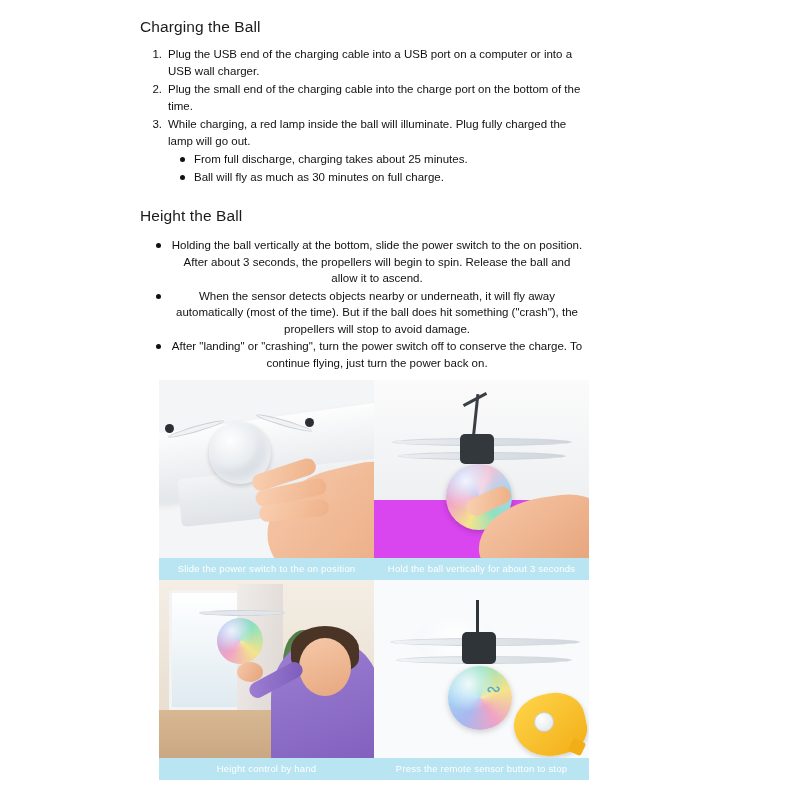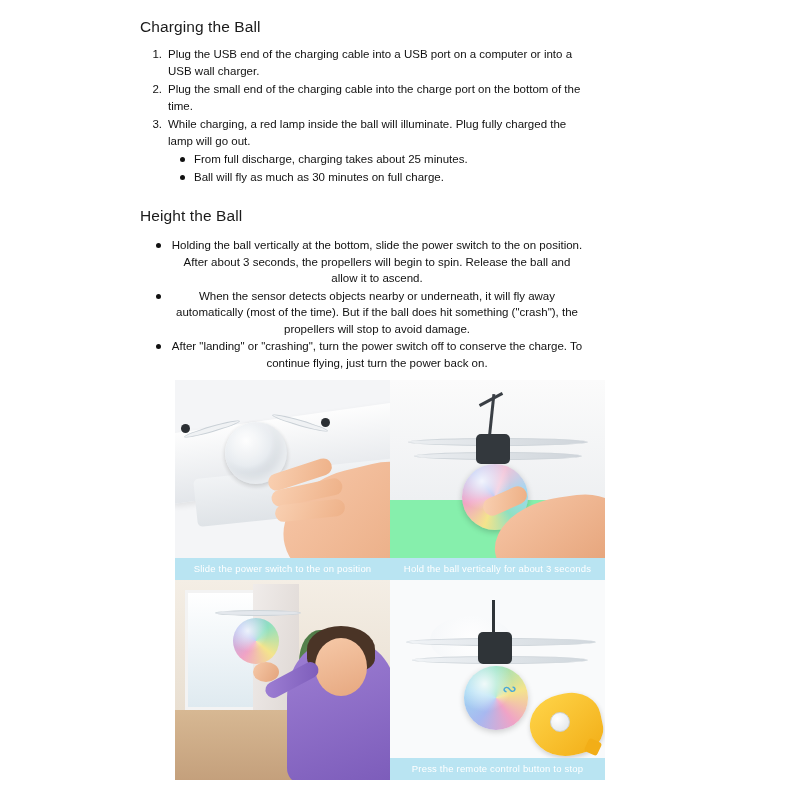--- a/index.html
+++ b/index.html
@@ -70,21 +70,21 @@
   }
   ul.bullets.sub { padding-left: 52px; margin-top: 1px; }
   ul.bullets.sub > li::before { left: -12px; }
 
   .flying-list { margin-top: 6px; }
   .flying-list > li { margin-bottom: 3px; text-align: center; }
 
   
   .grid {
     position: absolute;
-    left: 175px;
+    left: 159px;
     top: 380px;
     width: 430px;
     height: 400px;
     display: grid;
     grid-template-columns: 1fr 1fr;
     grid-template-rows: 1fr 1fr;
     background: #fff;
   }
   .cell {
     position: relative;
@@ -157,21 +157,21 @@
   .c1 .finger {
     position: absolute;
     background: linear-gradient(120deg, #f9d0b2, #eeb188);
     border-radius: 12px;
   }
   .c1 .f1 { left: 92px; top: 86px; width: 66px; height: 17px; transform: rotate(-18deg); }
   .c1 .f2 { left: 96px; top: 104px; width: 72px; height: 17px; transform: rotate(-12deg); }
   .c1 .f3 { left: 100px; top: 122px; width: 70px; height: 17px; transform: rotate(-6deg); }
 
   
-  .c2 { background: #86efac; }
+  .c2 { background: #d946ef; }
   .c2 .wall {
     position: absolute; left:0; top:0; right:0; height: 120px;
     background: linear-gradient(#fbfbfb, #eef0f2);
   }
   .c2 .stick {
     position: absolute; left: 100px; top: 14px; width: 3px; height: 46px;
     background: #3a3f45; transform: rotate(6deg);
   }
   .c2 .stick2 {
     position: absolute; left: 88px; top: 18px; width: 26px; height: 3px;
@@ -370,30 +370,31 @@
       <div class="curtain"></div>
       <div class="plant"></div>
       <div class="floor"></div>
       <div class="rotor3"></div>
       <div class="ball3"></div>
       <div class="girl"></div>
       <div class="hair"></div>
       <div class="face"></div>
       <div class="arm"></div>
       <div class="hand3"></div>
+      <div class="caption" style="background: rgb(185, 228, 242); color: rgb(255, 255, 255);">Height control by hand</div>
     </div>
 
     <div class="cell c4">
       <div class="ghost"></div>
       <div class="mast"></div>
       <div class="rotor4"></div>
       <div class="rotor4 r2"></div>
       <div class="body4"></div>
       <div class="ball4"></div>
       <div class="waves">∾</div>
       <div class="remote"></div>
       <div class="remote-tip"></div>
       <div class="remote-btn"></div>
-      <div class="caption" style="background: rgb(185, 228, 242); color: rgb(255, 255, 255);">Press the remote control button to stop</div>
+      <div class="caption" style="background: rgb(185, 228, 242); color: rgb(255, 255, 255);">Press the remote sensor button to stop</div>
     </div>
 
   </div>
 </div>
 
 </body></html>

